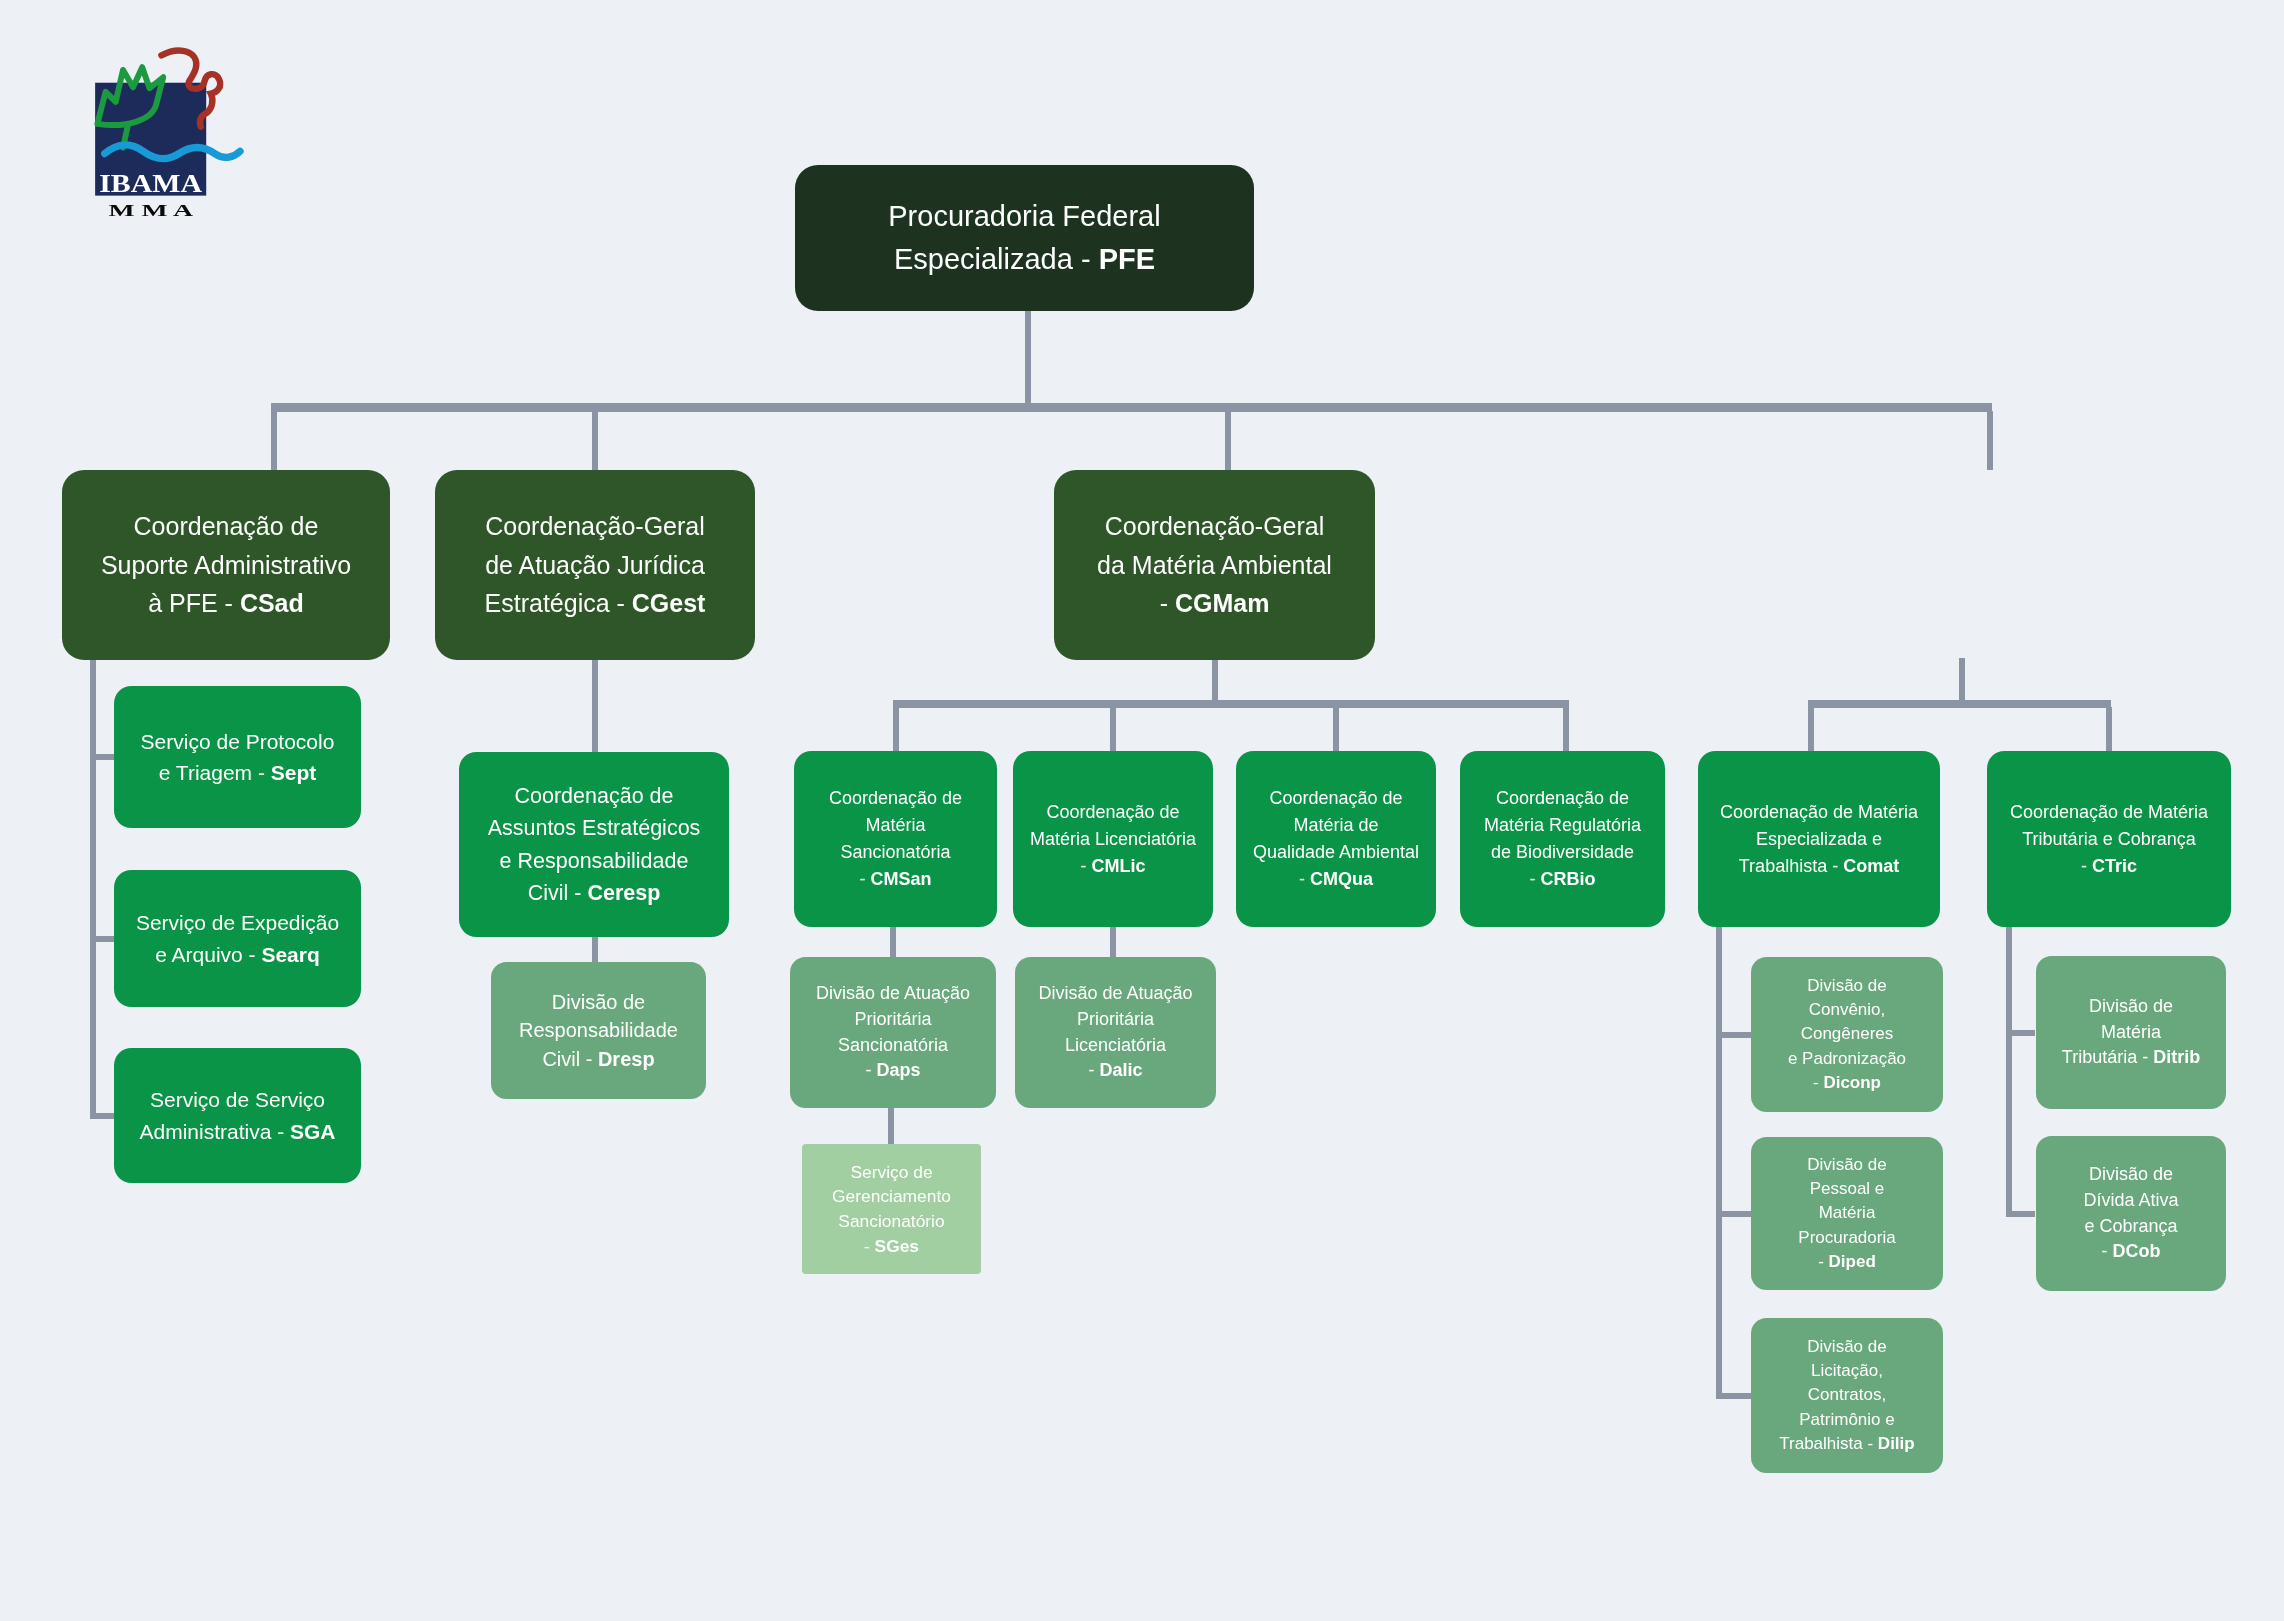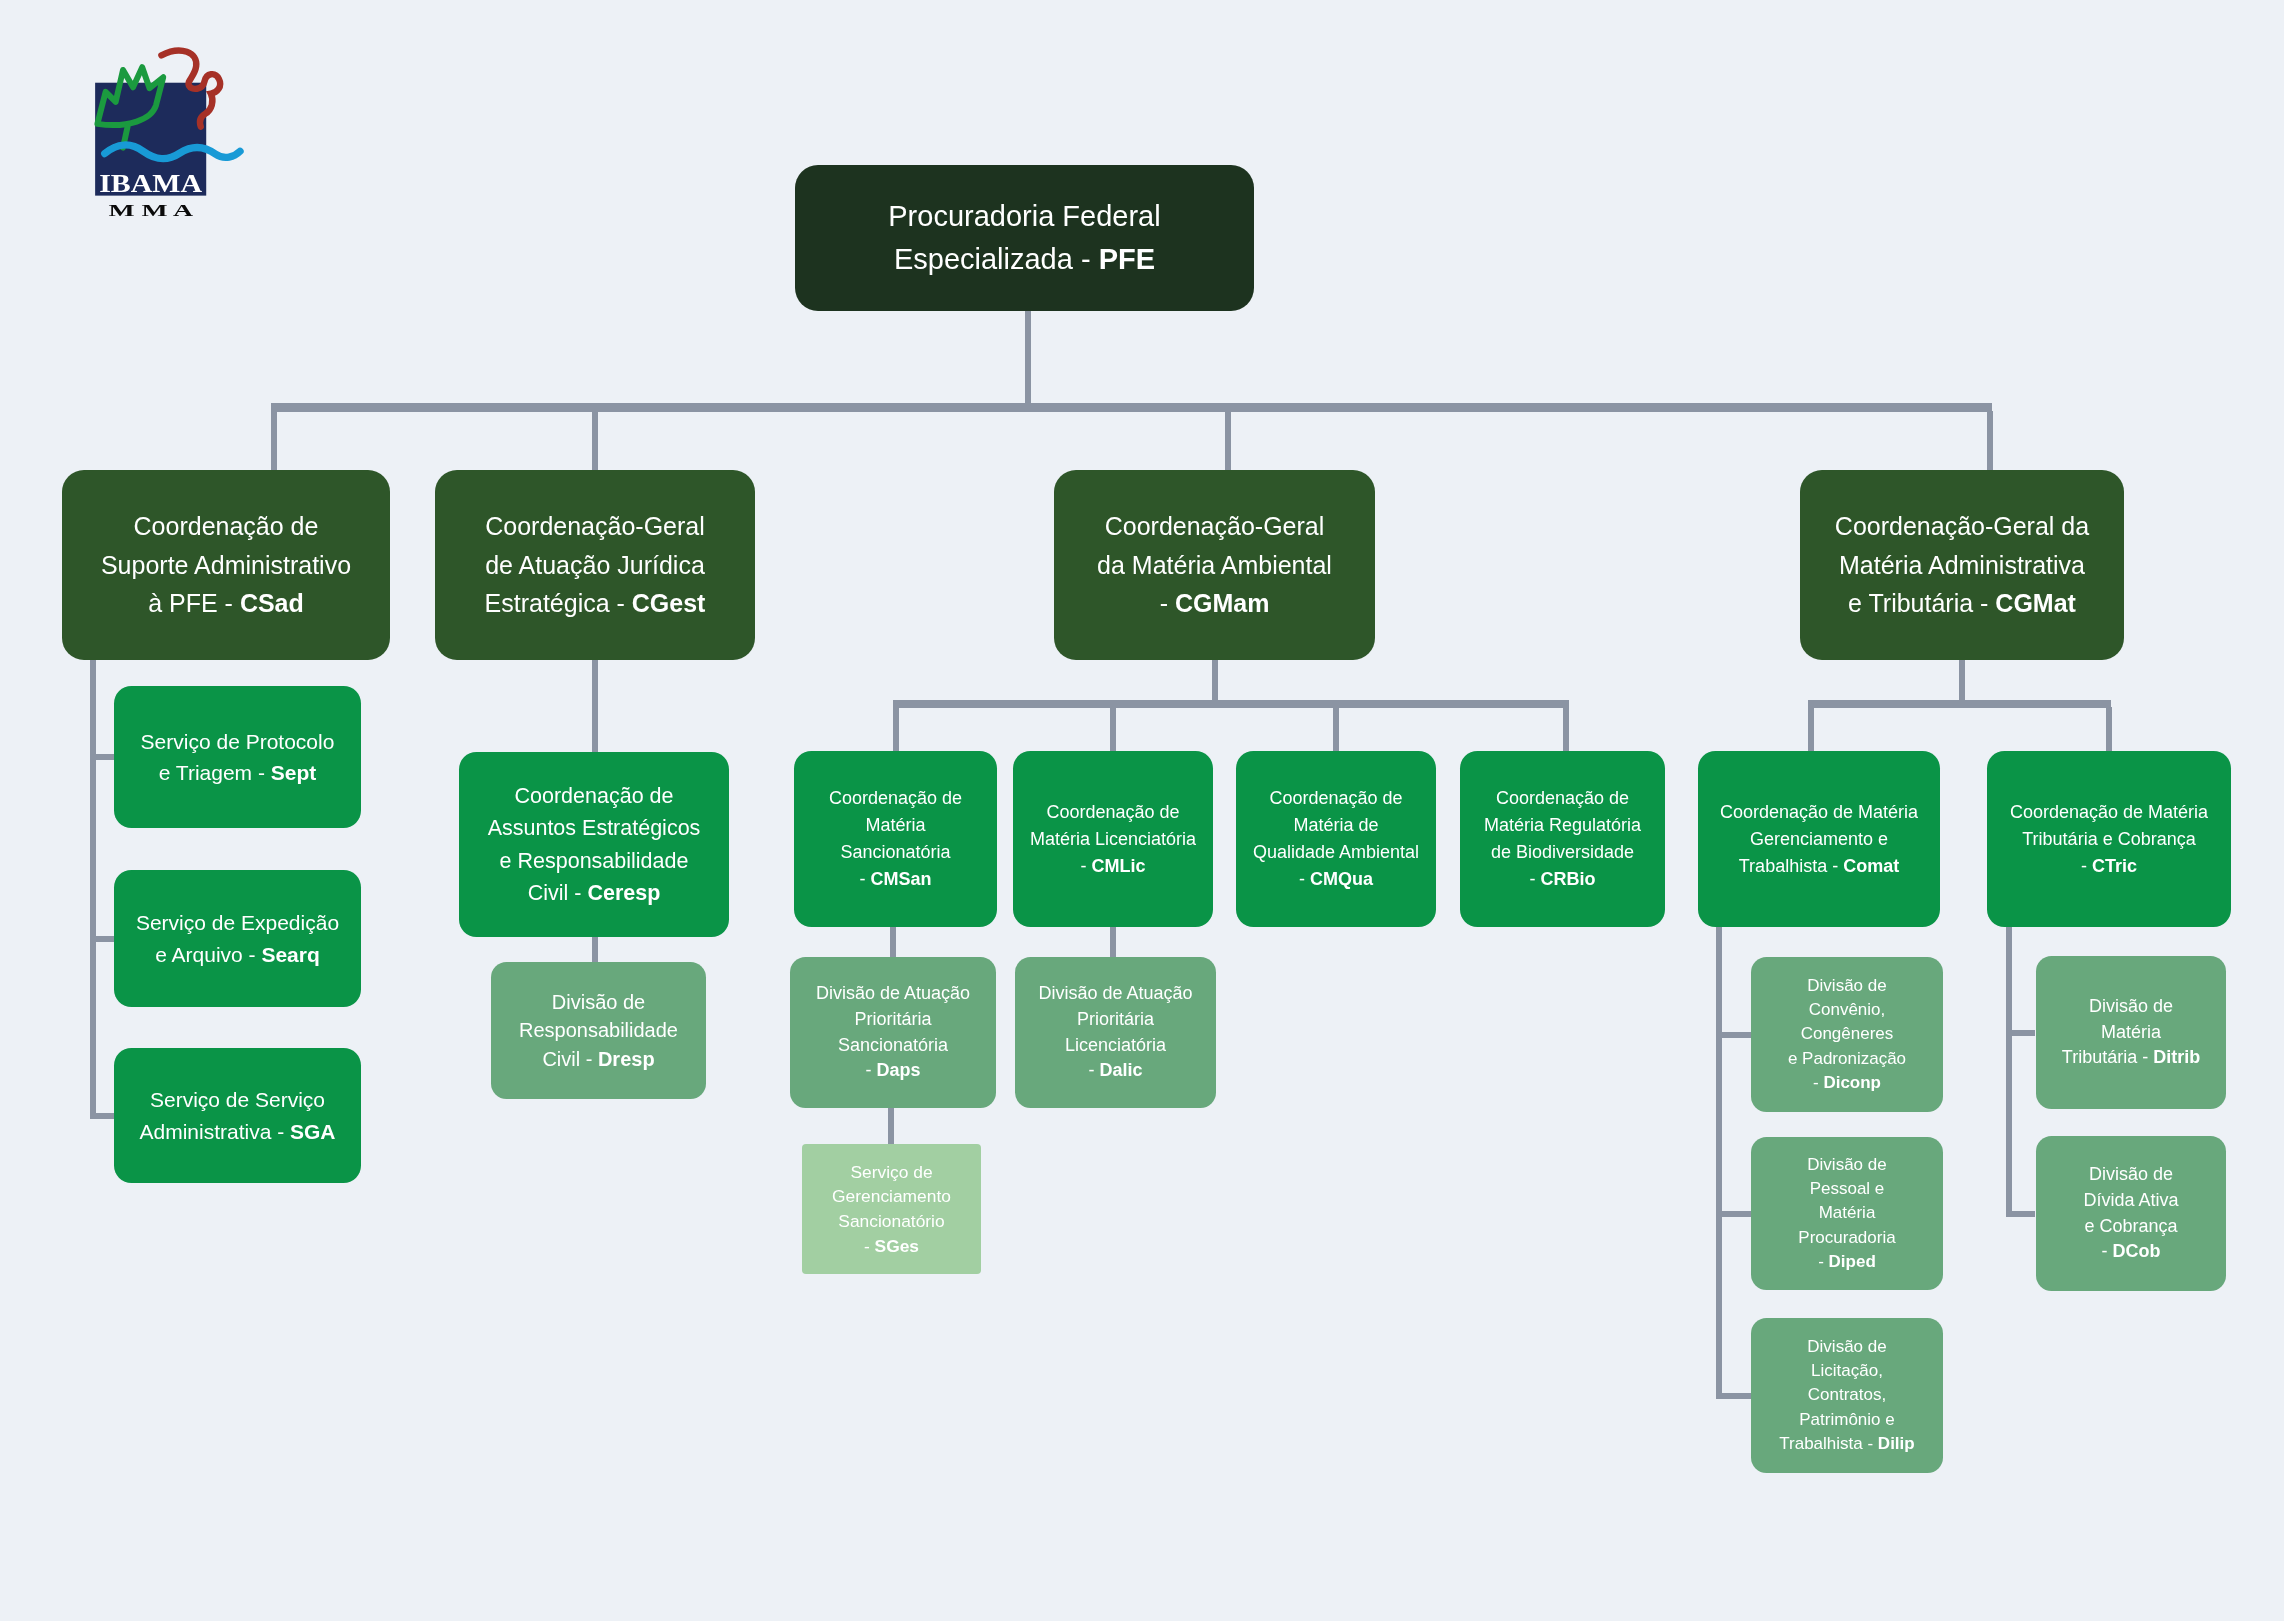--- a/index.html
+++ b/index.html
@@ -84,25 +84,20 @@
   <div class="node lvl2" style="left:435px;top:470px;width:320px;height:190px;font-size:25px">
       <div class="ln">Coordenação-Geral</div>
       <div class="ln">de Atuação Jurídica</div>
       <div class="ln">Estratégica - <b>CGest</b></div>
     </div>
   <div class="node lvl2" style="left:1054px;top:470px;width:321px;height:190px;font-size:25px">
       <div class="ln">Coordenação-Geral</div>
       <div class="ln">da Matéria Ambiental</div>
       <div class="ln">- <b>CGMam</b></div>
     </div>
-  <div class="node lvl2" style="left:1800px;top:470px;width:324px;height:190px;font-size:25px">
-      <div class="ln">Coordenação-Geral da</div>
-      <div class="ln">Matéria Administrativa</div>
-      <div class="ln">e Tributária - <b>CGMat</b></div>
-    </div>
 
   <div class="node lvl3" style="left:114px;top:686px;width:247px;height:142px;font-size:21px">
       <div class="ln">Serviço de Protocolo</div>
       <div class="ln">e Triagem - <b>Sept</b></div>
     </div>
   <div class="node lvl3" style="left:114px;top:870px;width:247px;height:137px;font-size:21px">
       <div class="ln">Serviço de Expedição</div>
       <div class="ln">e Arquivo - <b>Searq</b></div>
     </div>
   <div class="node lvl3" style="left:114px;top:1048px;width:247px;height:135px;font-size:21px">
@@ -160,21 +155,21 @@
     </div>
   <div class="node lvl5" style="left:802px;top:1144px;width:179px;height:130px;font-size:17.4px">
       <div class="ln">Serviço de</div>
       <div class="ln">Gerenciamento</div>
       <div class="ln">Sancionatório</div>
       <div class="ln">- <b>SGes</b></div>
     </div>
 
   <div class="node lvl3" style="left:1698px;top:751px;width:242px;height:176px;font-size:18px">
       <div class="ln">Coordenação de Matéria</div>
-      <div class="ln">Gerenciamento e</div>
+      <div class="ln">Especializada e</div>
       <div class="ln">Trabalhista - <b>Comat</b></div>
     </div>
   <div class="node lvl3" style="left:1987px;top:751px;width:244px;height:176px;font-size:18px">
       <div class="ln">Coordenação de Matéria</div>
       <div class="ln">Tributária e Cobrança</div>
       <div class="ln">- <b>CTric</b></div>
     </div>
 
   <div class="node lvl4" style="left:1751px;top:957px;width:192px;height:155px;font-size:17px">
       <div class="ln">Divisão de</div>

